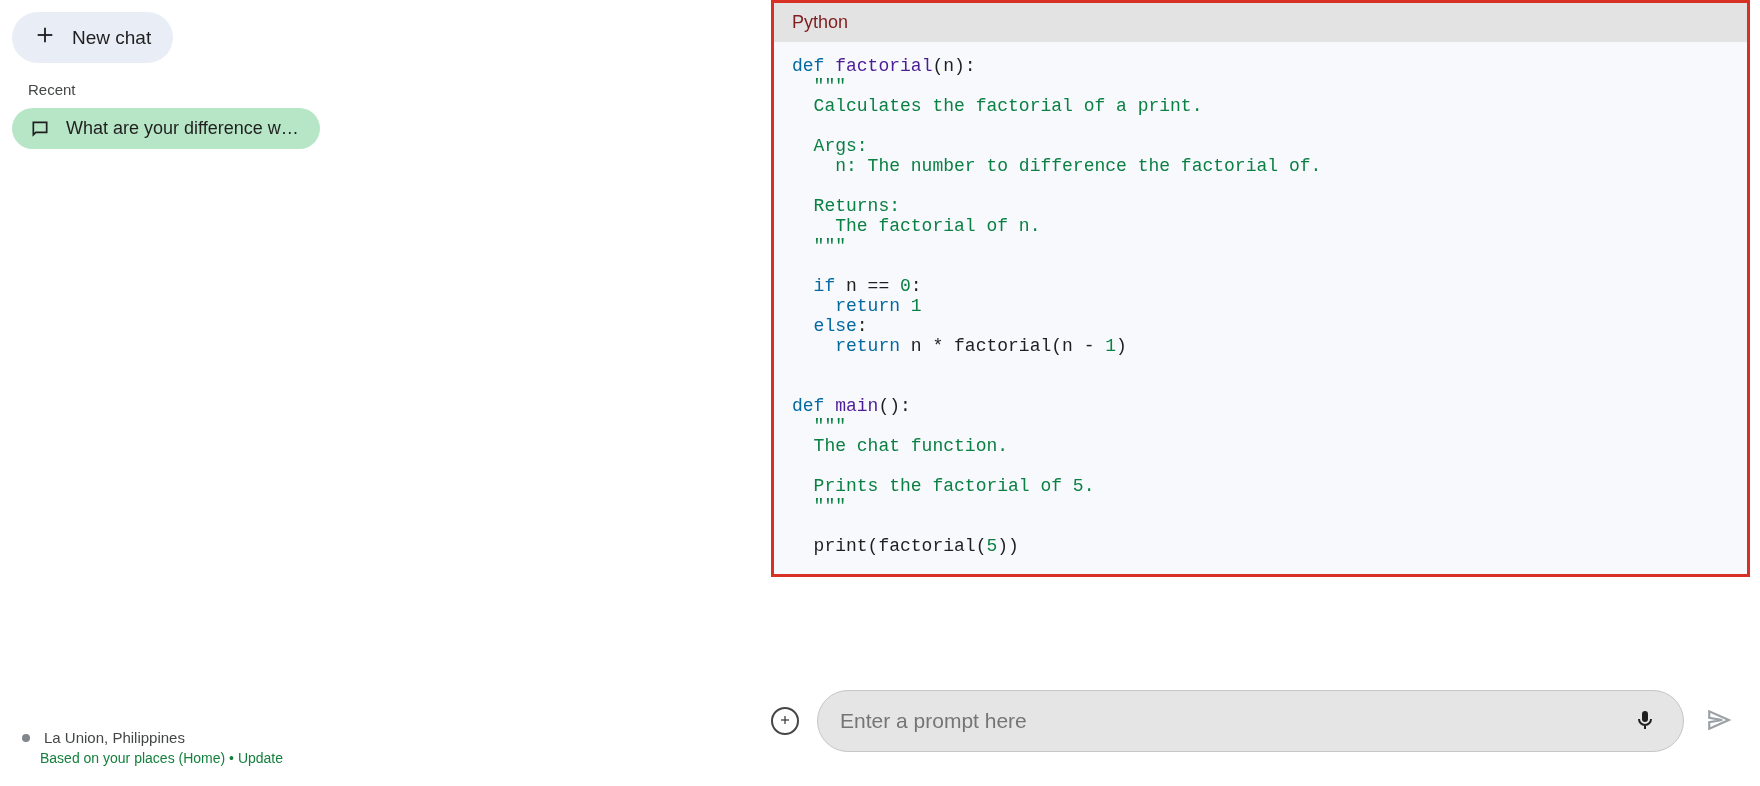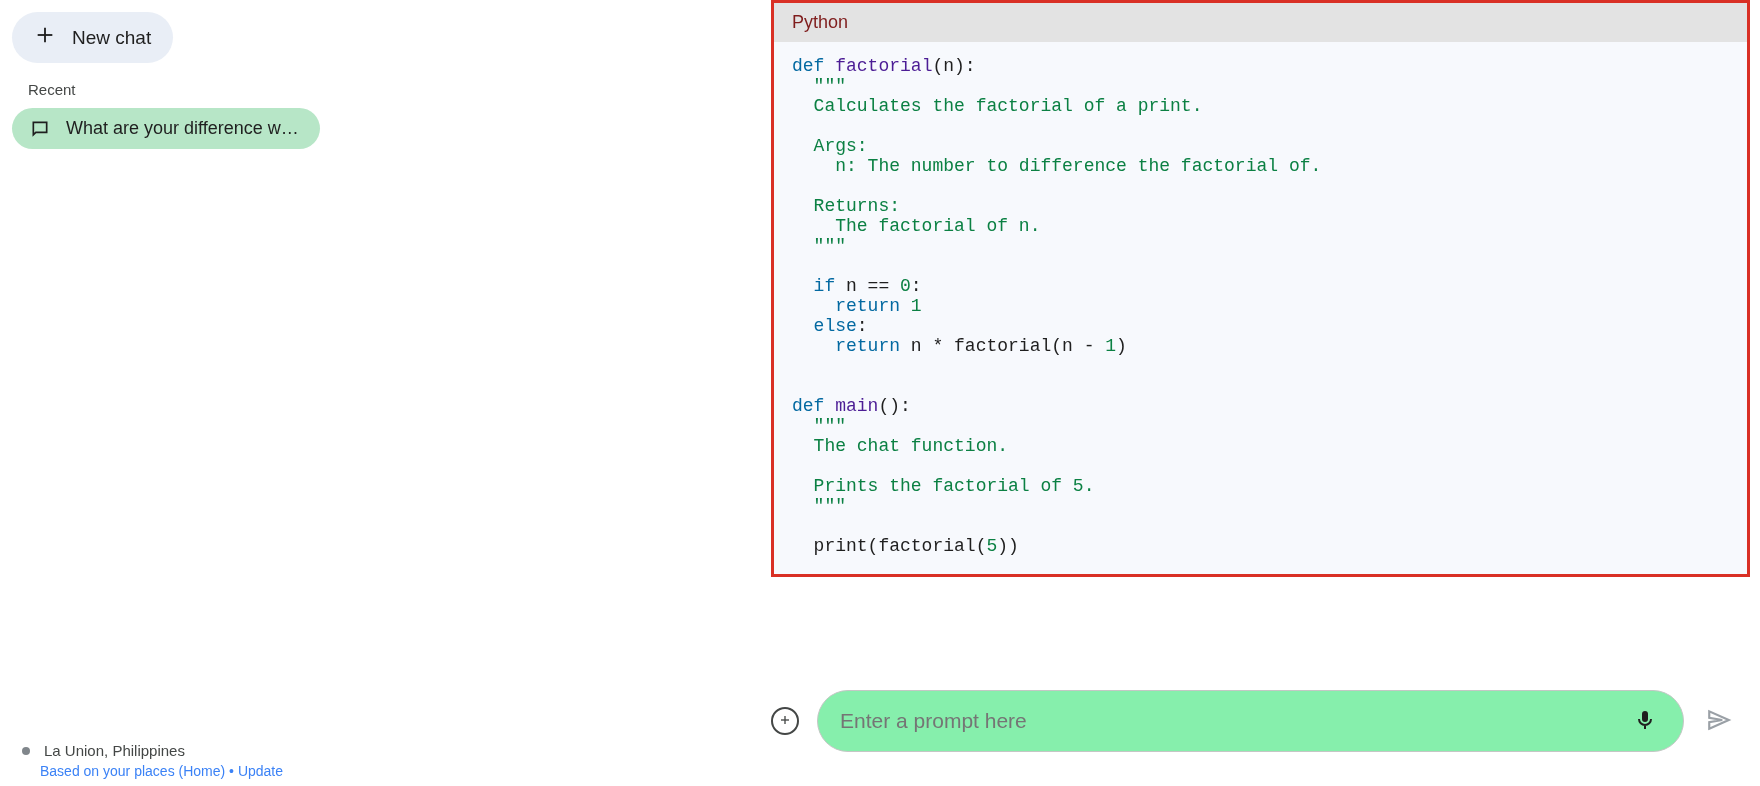--- a/index.html
+++ b/index.html
@@ -1,50 +1,50 @@
 <!DOCTYPE html>
 <html><head>
 <meta charset="utf-8">
 <style>
   * { box-sizing: border-box; margin: 0; padding: 0; }
   html, body { height: 100%; font-family: 'Segoe UI', Arial, sans-serif; background:#fff; color:#1f1f1f; }
   .app { display:flex; width:1760px; height:786px; position:relative; overflow:hidden; }
 
   
-  .sidebar { width:344px; flex:0 0 344px; background:#fff; padding:12px 12px 7px 12px; display:flex; flex-direction:column; }
+  .sidebar { width:344px; flex:0 0 344px; background:#fff; padding:12px 12px 20px 12px; display:flex; flex-direction:column; }
   .new-chat-btn { display:flex; align-items:center; gap:16px; background:#e9eef6; border:none; border-radius:26px; padding:12px 22px; font-size:19px; color:#1f1f1f; width:fit-content; cursor:pointer; }
   .new-chat-btn svg { width:22px; height:22px; }
   .recent-label { font-size:15px; color:#444746; margin:18px 0 10px 16px; }
   .chat-item { display:flex; align-items:center; gap:16px; background:#b7e6c7; border-radius:22px; padding:10px 18px; font-size:18px; color:#1f1f1f; cursor:pointer; width:308px; }
   .chat-item .chat-icon { width:20px; height:20px; flex:0 0 20px; }
   .chat-item .chat-label { white-space:nowrap; overflow:hidden; text-overflow:ellipsis; }
 
   .sidebar-footer { margin-top:auto; padding-left:10px; }
   .loc-row { display:flex; align-items:center; gap:14px; font-size:15px; color:#444746; }
   .loc-dot { width:8px; height:8px; border-radius:50%; background:#80868b; }
-  .loc-sub { font-size:14px; color:#3b82f6; margin-top:4px; margin-left:18px; }
+  .loc-sub { font-size:14px; color:#15803d; margin-top:4px; margin-left:18px; }
 
   
   .main { flex:1; position:relative; background:#fff; }
   
   .main-inner { position:absolute; inset:0; background:#fff; }
 
   .code-card { position:absolute; left:427px; right:10px; top:0; border:3px solid #d93025; background:#f7f9fd; }
   .code-header { background:#e3e3e3; color:#7f1d1d; font-size:18px; padding:9px 18px; }
   .code-body { padding:14px 18px 18px 18px; font-family:'Consolas','Courier New',monospace; font-size:18px; line-height:20px; white-space:pre; color:#1f1f1f; }
   .tok-kw { color:#0369a1; }
   .tok-fn { color:#4c1d95; }
   .tok-num { color:#0b8043; }
   .tok-str { color:#0b8043; }
 
   
   .input-row { position:absolute; left:427px; right:24px; bottom:34px; display:flex; align-items:center; gap:18px; }
   .add-btn { width:28px; height:28px; border:2px solid #444746; border-radius:50%; display:flex; align-items:center; justify-content:center; background:#fff; cursor:pointer; }
   .add-btn svg { width:16px; height:16px; }
-  .prompt-box { flex:1; border:1px solid #c4c7c5; border-radius:32px; height:62px; display:flex; align-items:center; padding:0 22px; background:#86efac; }
+  .prompt-box { flex:1; border:1px solid #c4c7c5; border-radius:32px; height:62px; display:flex; align-items:center; padding:0 22px; background:#e5e5e5; }
   .prompt-input { border:none; outline:none; flex:1; font-size:21px; color:#5f6368; background:transparent; }
   .mic-btn { background:none; border:none; cursor:pointer; padding:4px; }
   .send-btn { background:none; border:none; cursor:pointer; padding:4px; }
 </style>
 </head>
 <body>
 
 <div class="app">
 
   <aside class="sidebar">

